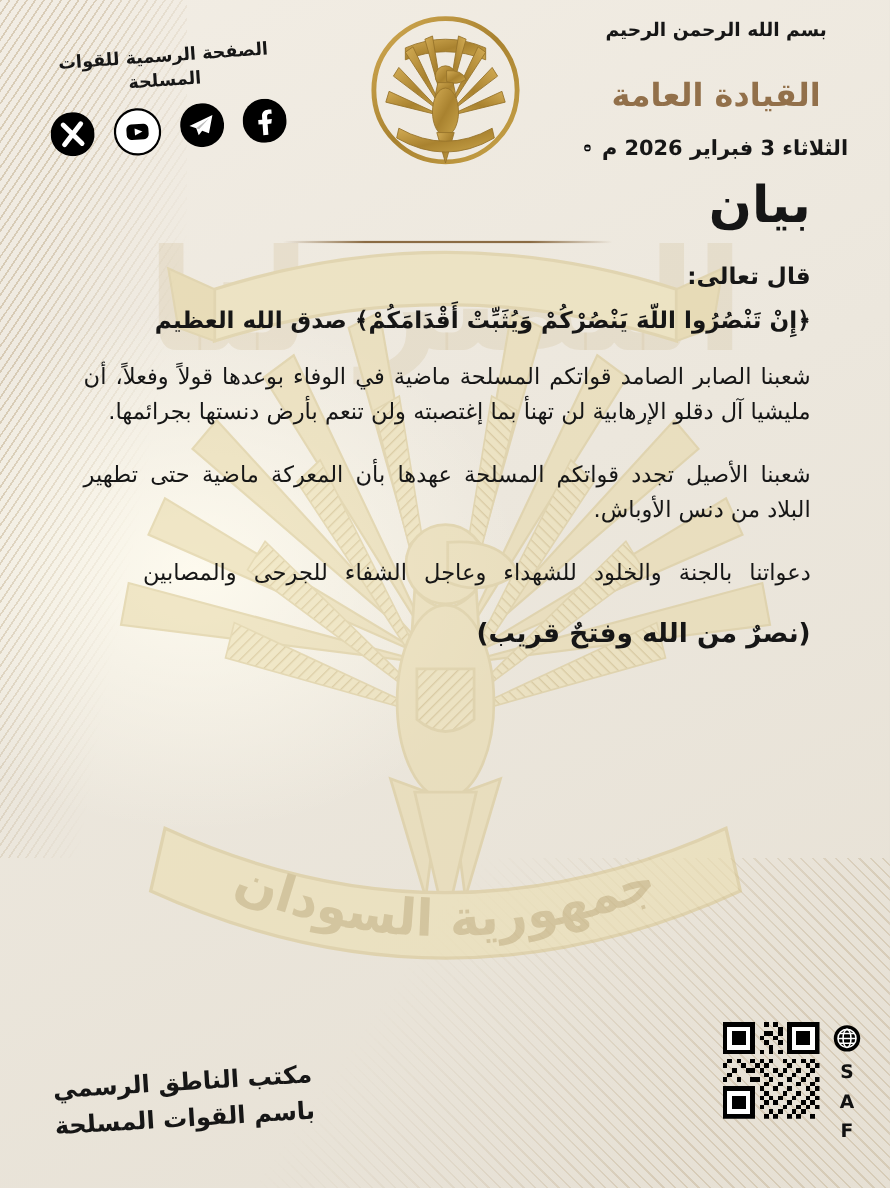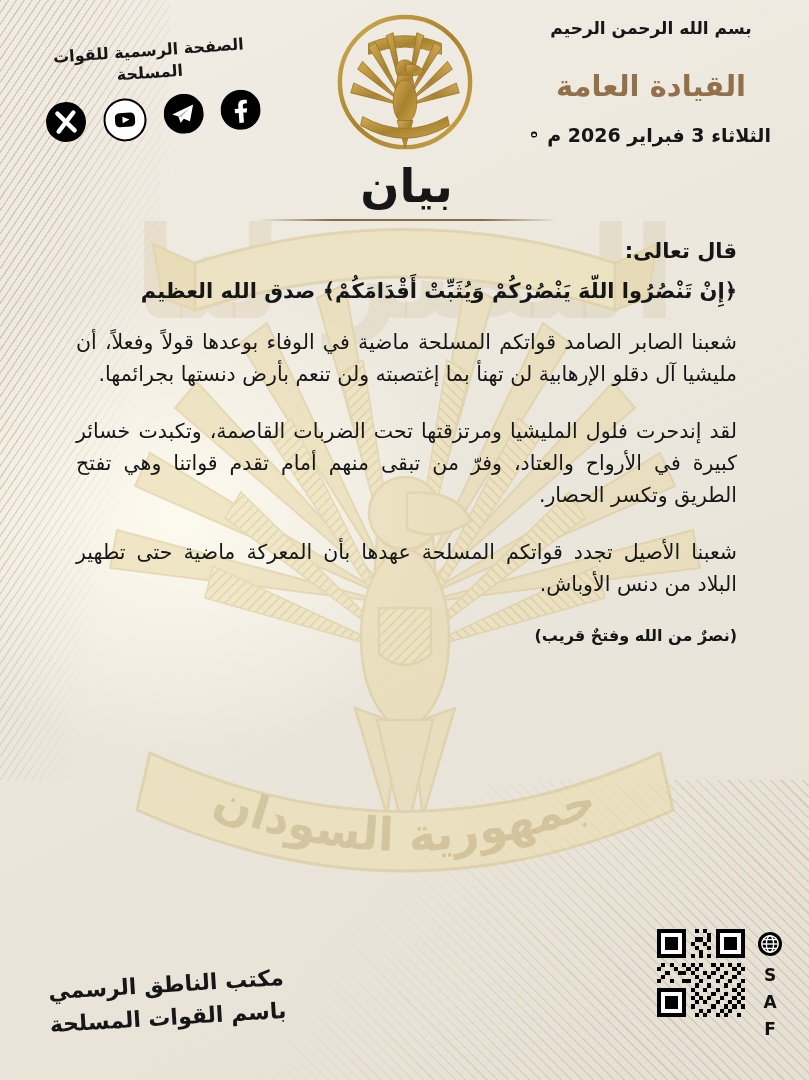--- a/index.html
+++ b/index.html
@@ -46,28 +46,28 @@
     position:absolute;top:40px;left:26px;width:250px;text-align:center;
     transform:rotate(-4deg);
   }
   .official-label{font-size:16px;font-weight:bold;line-height:1.35;}
   .social-row{display:flex;flex-direction:row-reverse;justify-content:center;gap:17px;margin-top:13px;}
   .social-row svg{display:block;cursor:pointer;}
   
   .emblem{position:absolute;top:10px;left:331px;width:148px;height:148px;}
   
   .content{position:absolute;top:160px;right:72px;left:76px;}
-  .title{font-size:46px;font-weight:bold;text-align:center;margin:0;line-height:1.15;}
+  .title{font-size:46px;font-weight:bold;margin:0;line-height:1.15;}
   .rule{width:300px;height:2px;margin:6px auto 18px;
     background:linear-gradient(to left, rgba(138,107,67,0) 0%, #8a6b43 25%, #8a6b43 75%, rgba(138,107,67,0) 100%);}
   .quran-intro{font-size:21px;font-weight:bold;margin:0 0 6px;}
   .verse{font-size:21px;font-weight:bold;margin:16px 0 24px;}
   .para{font-size:20.5px;font-weight:normal;line-height:1.56;text-align:justify;margin:0 0 25px;}
   .para-spread{word-spacing:9px;}
-  .closing{font-size:16px;font-weight:bold;margin:6px 0 0;}
+  .closing{font-size:24px;font-weight:bold;margin:6px 0 0;}
   
   .office{
     position:absolute;left:42px;bottom:46px;width:250px;text-align:center;
     font-size:22px;font-weight:bold;line-height:1.5;transform:rotate(-3.5deg);
   }
   .qr-wrap{position:absolute;right:26px;bottom:34px;display:flex;direction:ltr;gap:12px;align-items:flex-start;}
   .qr-side{display:flex;flex-direction:column;align-items:center;gap:8px;padding-top:2px;}
   .saf{font-size:17px;font-weight:bold;writing-mode:vertical-lr;text-orientation:upright;letter-spacing:7px;color:#111;}
 </style>
 </head>
@@ -209,22 +209,22 @@
   </svg>
 
   <main class="content">
     <h1 class="title">بيان</h1>
     <div class="rule"></div>
 
     <p class="quran-intro">قال تعالى:</p>
     <p class="verse">﴿إِنْ تَنْصُرُوا اللّهَ يَنْصُرْكُمْ وَيُثَبِّتْ أَقْدَامَكُمْ﴾ صدق الله العظيم</p>
 
     <p class="para">شعبنا الصابر الصامد قواتكم المسلحة ماضية في الوفاء بوعدها قولاً وفعلاً، أن مليشيا آل دقلو الإرهابية لن تهنأ بما إغتصبته ولن تنعم بأرض دنستها بجرائمها.</p>
-    <p class="para">لقد إندحرت فلول المليشيا ومرتزقتها تحت الضربات القاصمة، وتكبدت خسائر كبيرة في الأرواح والعتاد، وفرّ من تبقى منهم أمام تقدم قواتنا وهي تفتح الطريق وتكسر الحصار.</p>
     <p class="para">شعبنا الأصيل تجدد قواتكم المسلحة عهدها بأن المعركة ماضية حتى تطهير البلاد من دنس الأوباش.</p>
+    <p class="para para-spread">دعواتنا بالجنة والخلود للشهداء وعاجل الشفاء للجرحى والمصابين</p>
 
     <p class="closing">(نصرٌ من الله وفتحٌ قريب)</p>
   </main>
 
   <div class="office">
     <div>مكتب الناطق الرسمي</div>
     <div>باسم القوات المسلحة</div>
   </div>
 
   <div class="qr-wrap">

